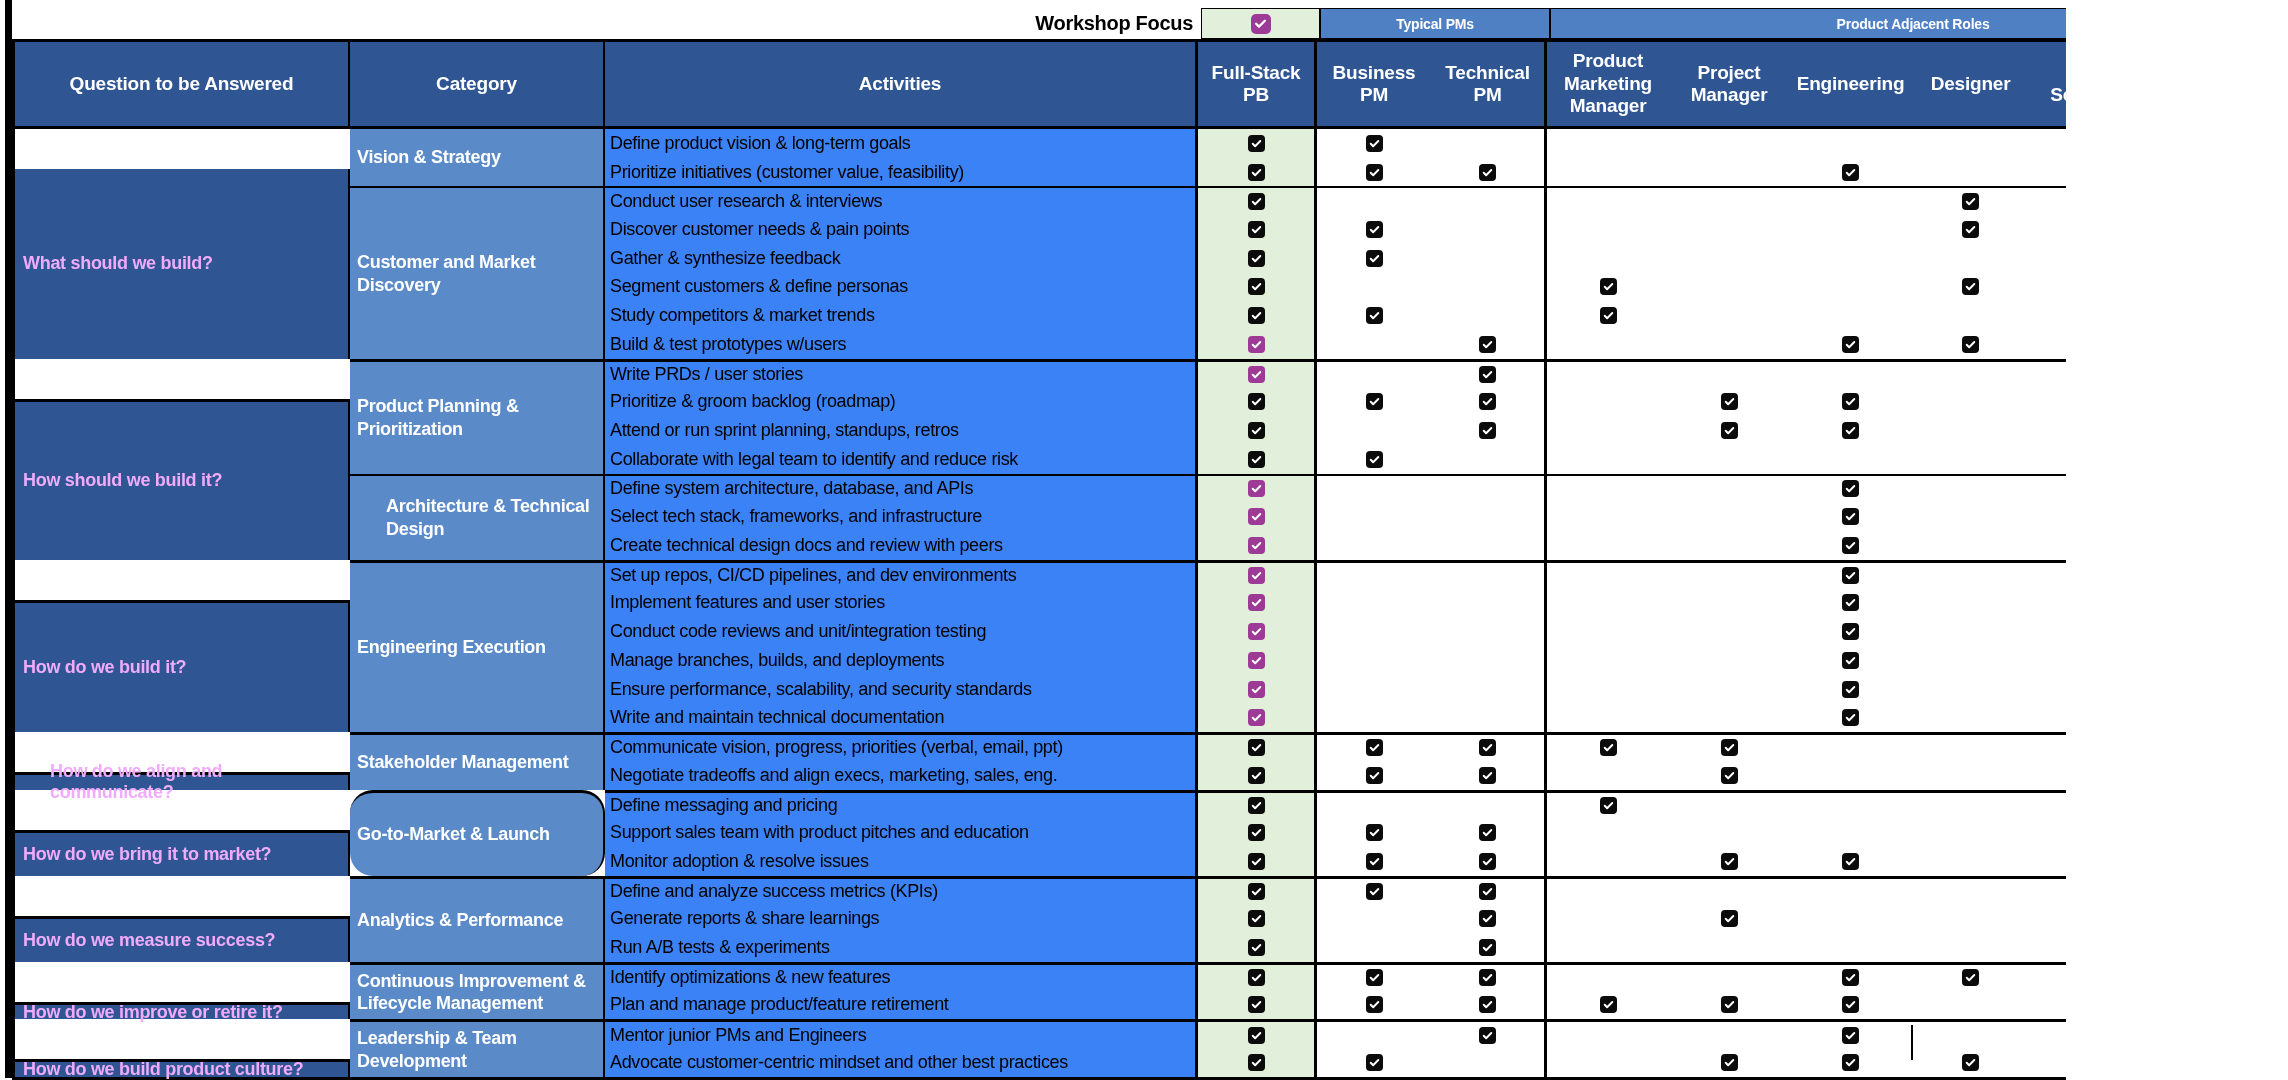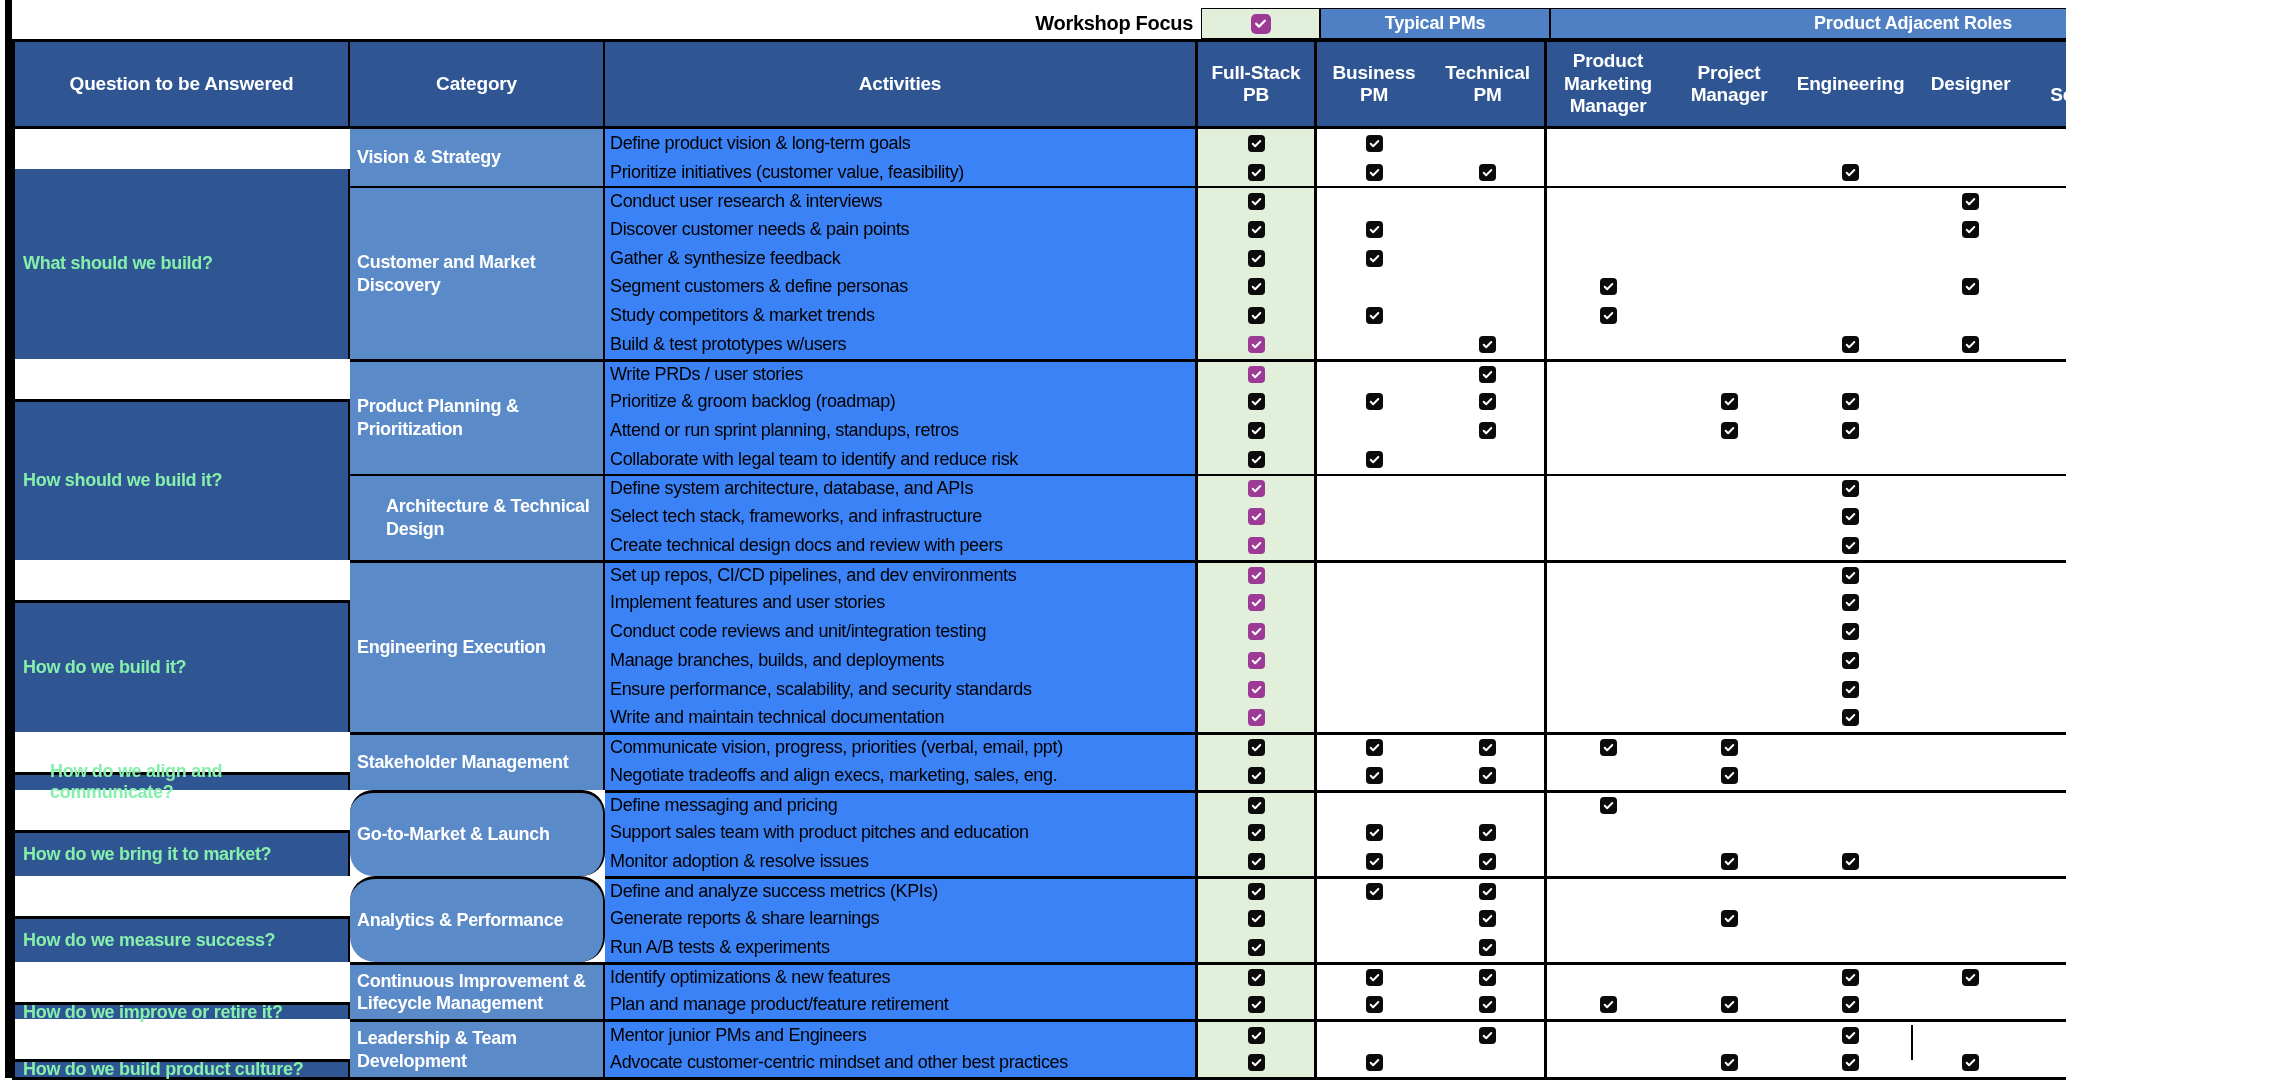--- a/index.html
+++ b/index.html
@@ -16,21 +16,21 @@
     position:absolute;left:0;top:0;width:1181px;height:31px;line-height:31px;
     text-align:right;font-weight:bold;font-size:20px;color:#000;letter-spacing:-0.3px;
   }
   .wf-cell{
     position:absolute;left:1189px;top:0;width:119px;height:31px;
     background:var(--green);border:1.5px solid #000;box-sizing:border-box;
     display:flex;align-items:center;justify-content:center;
   }
   .band{
     position:absolute;top:0;height:31px;background:var(--band);border:1.5px solid #000;
-    box-sizing:border-box;color:#fff;font-weight:bold;font-size:18px;
+    box-sizing:border-box;color:#fff;font-weight:bold;font-size:14px;
     display:flex;align-items:center;justify-content:center;letter-spacing:-0.2px;
   }
   .band-typical{left:1308px;width:230px;}
   .band-adjacent{left:1538px;width:726px;}
 
   
   .tbl{
     position:absolute;left:12px;top:39px;width:2264px;box-sizing:border-box;
     border:3px solid #000;background:#fff;
   }
@@ -48,21 +48,21 @@
   .cell{box-sizing:border-box;position:relative;min-width:0;}
   .col-q{border-right:2px solid #000;}
   .col-c{border-right:2px solid #000;}
   .col-a{border-right:3px solid #000;}
   .col-pb{border-right:3px solid #000;}
   .col-tpm{border-right:3px solid #000;}
   .bt2{border-top:2px solid #000;}
   .bt3{border-top:3px solid #000;}
 
   .q-cell{
-    background:var(--hdr);color:#86efac;font-weight:bold;font-size:18px;
+    background:var(--hdr);color:#f0abfc;font-weight:bold;font-size:18px;
     display:flex;align-items:center;padding:0 4px 0 8px;letter-spacing:-0.3px;margin-top:40px;
   }
   .c-cell{
     background:var(--cat);color:#fff;font-weight:600;font-size:18px;
     display:flex;align-items:center;padding:0 4px 0 7px;line-height:1.25;letter-spacing:-0.3px;
   }
   .a-cell{
     background:#3b82f6;color:#000;font-size:18px;display:flex;align-items:center;
     padding:0 2px 0 5px;white-space:nowrap;overflow:hidden;letter-spacing:-0.35px;
   }
@@ -856,21 +856,21 @@
           </span>
         </div>
         <div class="cell k-cell ">
           <span class="cb cb-b">
             <svg viewBox="0 0 24 24">
               <path d="M5 12.5l4.5 4.5L19 7.5" stroke="#fff" stroke-width="3.6" fill="none" stroke-linecap="round" stroke-linejoin="round"></path>
             </svg>
           </span>
         </div>
         <div class="cell col-q q-cell bt3" style="grid-row: span 3;">How do we measure success?</div>
-        <div class="cell col-c c-cell bt3" style="grid-row: span 3; border-radius: 25px;">Analytics &amp; Performance</div>
+        <div class="cell col-c c-cell bt3" style="grid-row: span 3;">Analytics &amp; Performance</div>
         <div class="cell col-a a-cell bt3">Define and analyze success metrics (KPIs)</div>
         <div class="cell k-cell col-pb k-pb bt3">
           <span class="cb cb-b">
             <svg viewBox="0 0 24 24">
               <path d="M5 12.5l4.5 4.5L19 7.5" stroke="#fff" stroke-width="3.6" fill="none" stroke-linecap="round" stroke-linejoin="round"></path>
             </svg>
           </span>
         </div>
         <div class="cell k-cell  bt3">
           <span class="cb cb-b">

